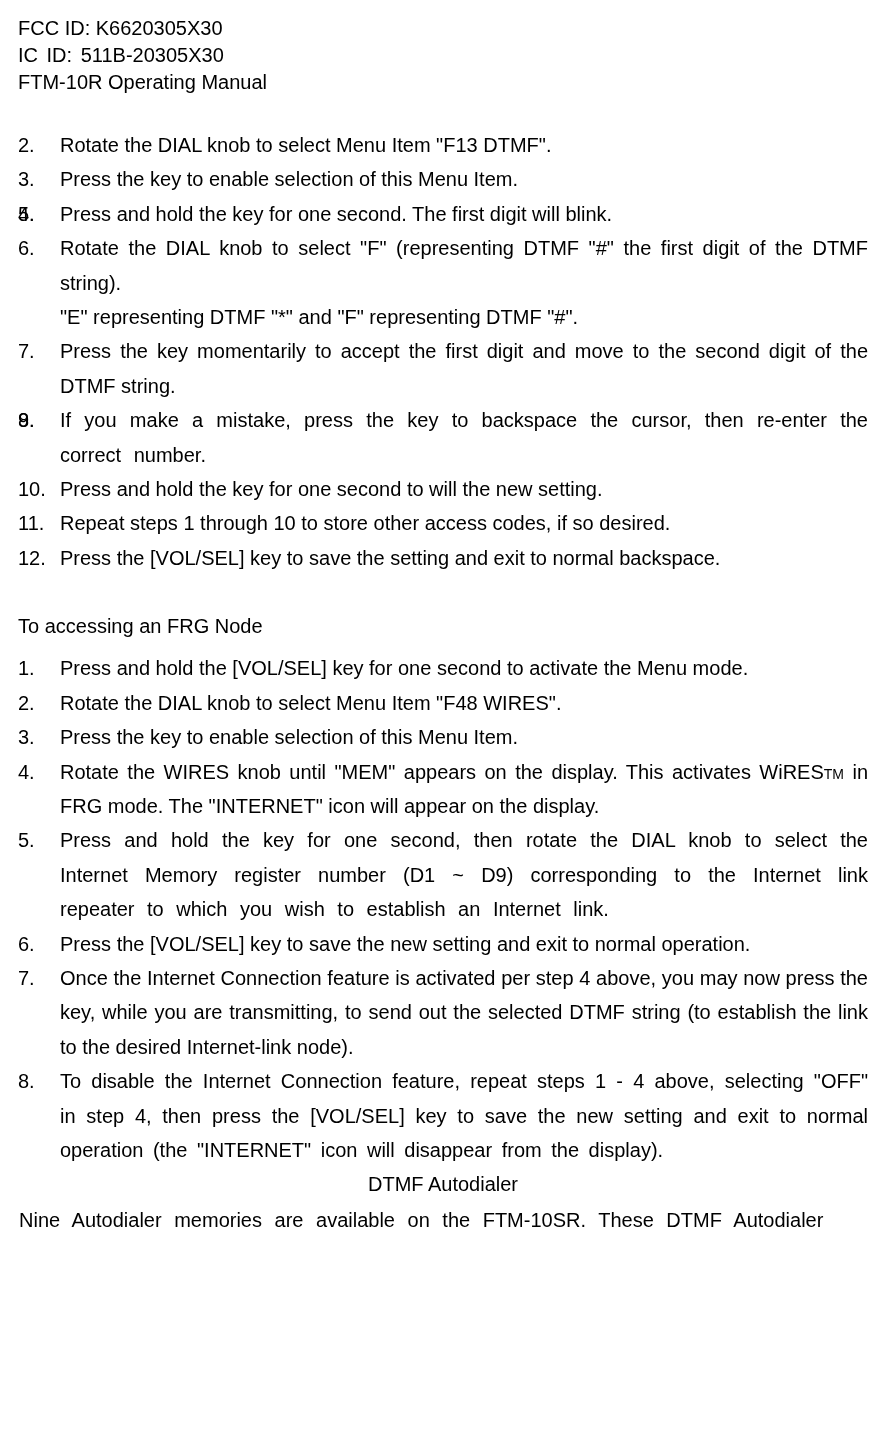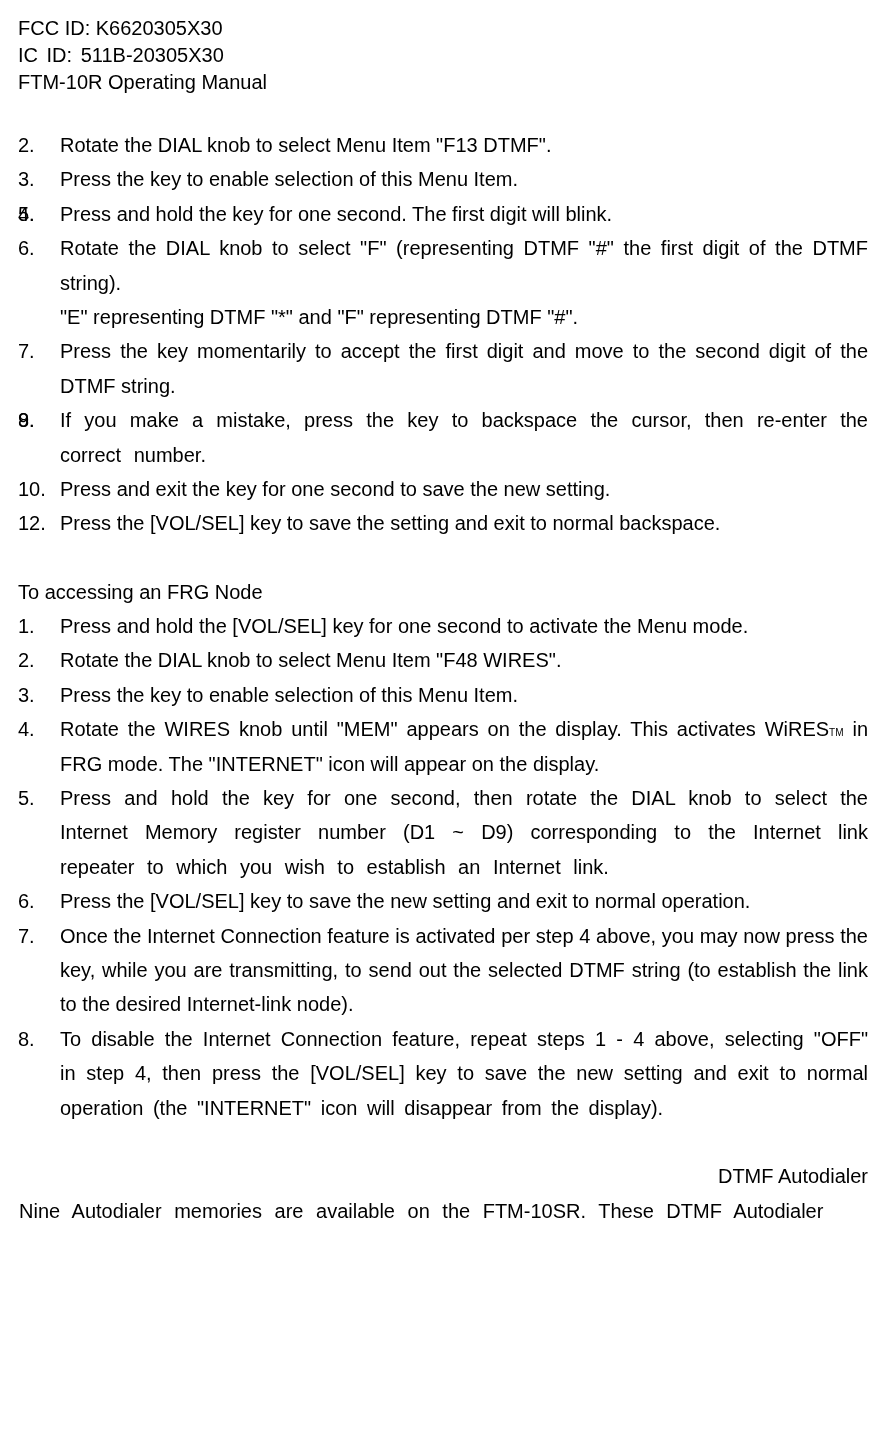--- a/index.html
+++ b/index.html
@@ -36,35 +36,34 @@
     ol.steps > li .num {
       position: absolute;
       left: 0;
       top: 0;
     }
     .sub-indent {
       display: block;
     }
     .section-heading {
       margin-top: 34px;
-      margin-bottom: 0;
+      margin-bottom: 8px;
     }
     .centered-heading {
-      text-align: right;
-      margin-top: 34px;
+      text-align: center;
       margin-bottom: 0;
     }
     .body-para {
       text-align: justify;
       text-justify: inter-word;
       margin: 1px;
       word-spacing: 4px;
     }
     .tm {
-      font-size: 10px;
+      font-size: 14px;
       vertical-align: baseline;
     }
     .wide {
       word-spacing: 4px;
     }
     .wider {
       word-spacing: 7px;
     }
   </style>
 </head>
@@ -78,21 +77,22 @@
 
 <ol class="steps">
   <li><span class="num">2.</span><span>Rotate the DIAL knob to select Menu Item "F13 DTMF".</span></li>
   <li><span class="num">3.</span><span>Press the     key to enable selection of this Menu Item.</span></li>
   <li class="wide"><span class="num">4.</span></li>
   <li><span class="num">5.</span><span>Press and hold the     key for one second. The first digit will blink.</span></li>
   <li><span class="num">6.</span><span>Rotate the DIAL knob to select "F" (representing DTMF "#" the first digit of the DTMF string).</span><span class="sub-indent">"E" representing DTMF "*" and "F" representing DTMF "#".</span></li>
   <li><span class="num">7.</span><span>Press the     key momentarily to accept the first digit and move to the second digit of the DTMF string.</span></li>
   <li><span class="num">8.</span></li>
   <li class="wider"><span class="num">9.</span><span>If you make a mistake, press the   key to backspace the cursor, then re-enter the correct number.</span></li>
-  <li><span class="num">10.</span><span>Press and exit the     key for one second to save the new setting.</span></li>
+  <li><span class="num">10.</span><span>Press and hold the     key for one second to will the new setting.</span></li>
+  <li><span class="num">11.</span><span>Repeat steps 1 through 10 to store other access codes, if so desired.</span></li>
   <li><span class="num">12.</span><span>Press the [VOL/SEL] key to save the setting and exit to normal backspace.</span></li>
 </ol>
 
 <div class="section-heading">To accessing an FRG Node</div>
 
 <ol class="steps">
   <li><span class="num">1.</span><span>Press and hold the [VOL/SEL] key for one second to activate the Menu mode.</span></li>
   <li><span class="num">2.</span><span>Rotate the DIAL knob to select Menu Item "F48 WIRES".</span></li>
   <li><span class="num">3.</span><span>Press the     key to enable selection of this Menu Item.</span></li>
   <li><span class="num">4.</span><span>Rotate the WIRES knob until "MEM" appears on the display. This activates WiRES</span><span class="tm">TM</span><span>   in FRG mode. The "INTERNET" icon will appear on the display.</span></li>

